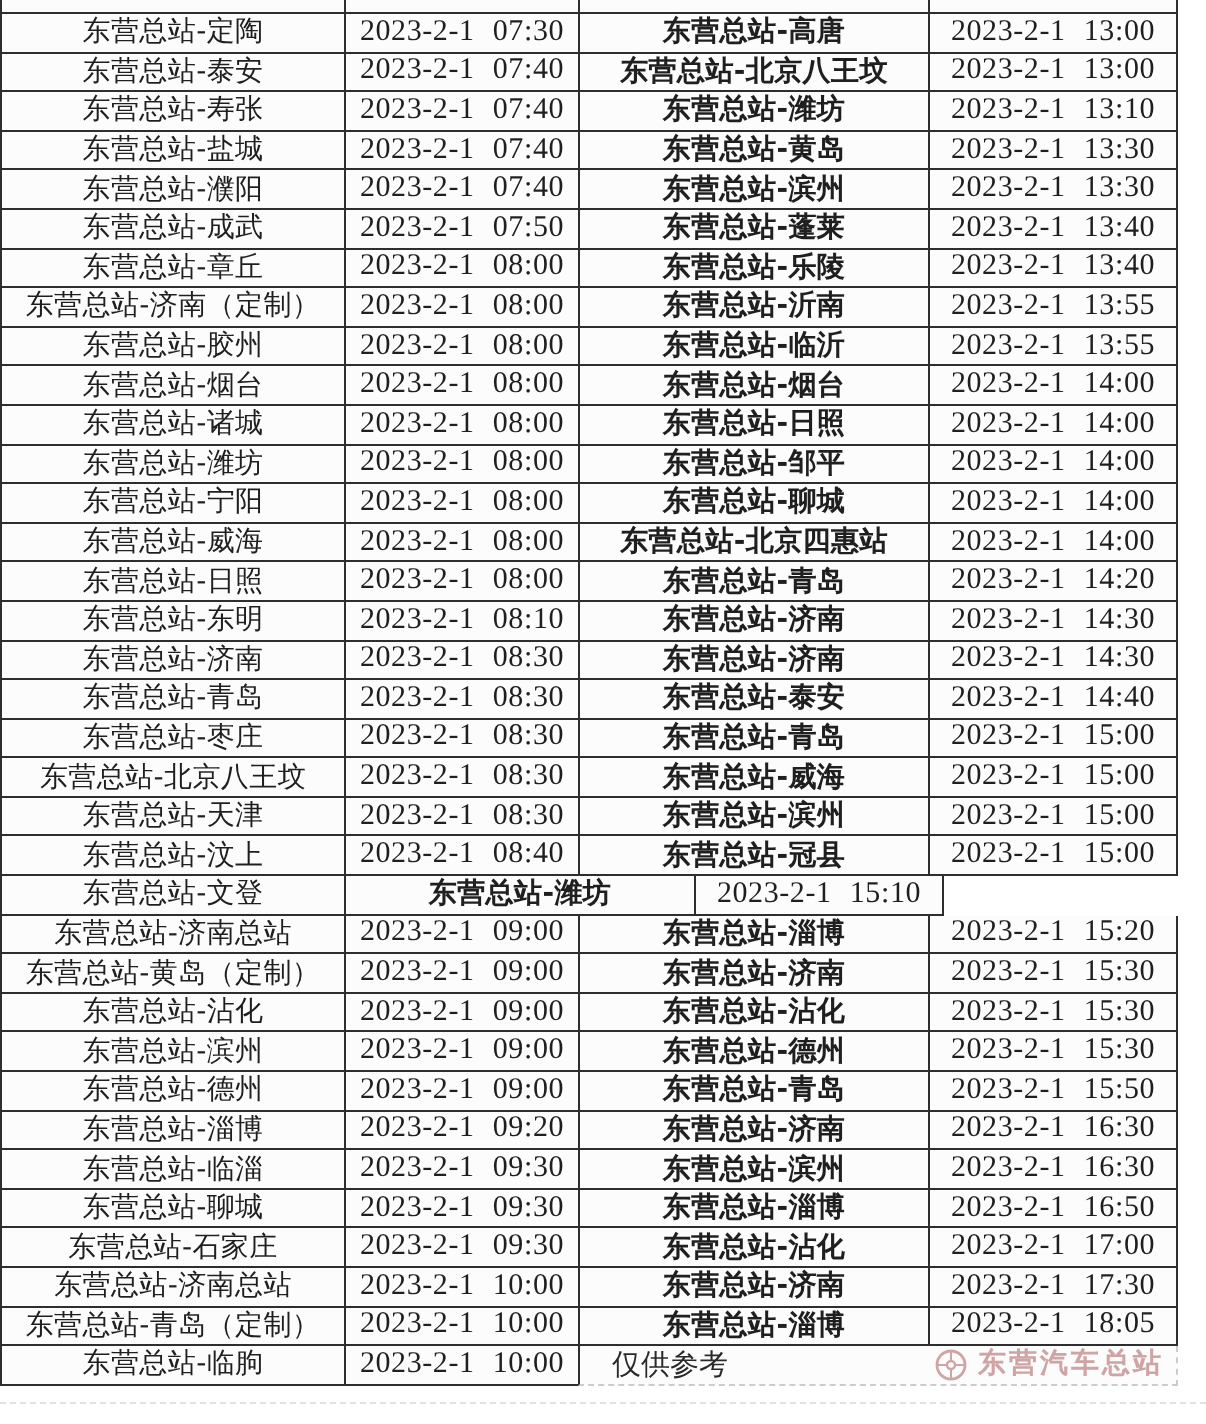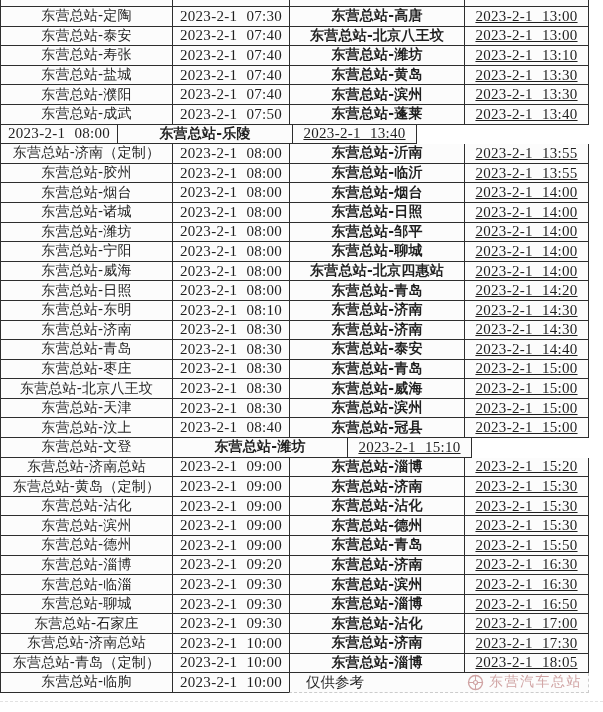--- a/index.html
+++ b/index.html
@@ -12,38 +12,38 @@
   .row{display:flex;height:19.6px;}
   .row.sliver{height:7px;}
   .cell{
     box-sizing:border-box;display:flex;align-items:center;justify-content:center;
     border-left:1.4px solid #2e2e2e;border-bottom:1.4px solid #2e2e2e;
     background:#fcfcfc;white-space:nowrap;overflow:hidden;
   }
   .c1{width:172px;}
   .c2{width:117px;}
   .c3{width:175px;font-weight:bold;}
-  .c4{width:125px;border-right:1.4px solid #2e2e2e;text-decoration:underline;}
+  .c4{width:125px;border-right:1.4px solid #2e2e2e;}
   .route{font-size:14px;letter-spacing:0.2px;}
   .time{
     font-family:"Liberation Serif","DejaVu Serif",serif;
     font-size:15px;word-spacing:5px;letter-spacing:0.3px;
   }
   
   .footer-right{
     box-sizing:border-box;width:300px;display:flex;align-items:center;
     justify-content:space-between;background:#fcfcfc;
     border-left:1.4px solid #2e2e2e;
     border-bottom:1px dashed #cccccc;border-right:1px dashed #cccccc;
     padding:0 6px 0 16px;
   }
   .note{font-size:14.5px;color:#2a2a2a;text-align:right;}
   .watermark{
     display:flex;align-items:center;gap:5px;
-    color:#c99595;font-weight:normal;font-size:14px;letter-spacing:1.5px;
+    color:#c99595;font-weight:bold;font-size:14px;letter-spacing:1.5px;
     opacity:0.85;
   }
   .watermark svg{flex:0 0 auto;}
   .bottom-dash{
     position:absolute;left:0;right:0;top:701px;height:0;
     border-top:1px dashed #e2e2e2;
   }
 </style>
 </head>
 <body>
@@ -88,20 +88,21 @@
         <div class="cell c3 route">东营总站-滨州</div>
         <div class="cell c4 time">2023-2-1 13:30</div>
       </div>
       <div class="row">
         <div class="cell c1 route">东营总站-成武</div>
         <div class="cell c2 time">2023-2-1 07:50</div>
         <div class="cell c3 route">东营总站-蓬莱</div>
         <div class="cell c4 time">2023-2-1 13:40</div>
       </div>
       <div class="row">
+        <div class="cell c1 route">东营总站-章丘</div>
         <div class="cell c2 time">2023-2-1 08:00</div>
         <div class="cell c3 route">东营总站-乐陵</div>
         <div class="cell c4 time">2023-2-1 13:40</div>
       </div>
       <div class="row">
         <div class="cell c1 route">东营总站-济南（定制）</div>
         <div class="cell c2 time">2023-2-1 08:00</div>
         <div class="cell c3 route">东营总站-沂南</div>
         <div class="cell c4 time">2023-2-1 13:55</div>
       </div>

